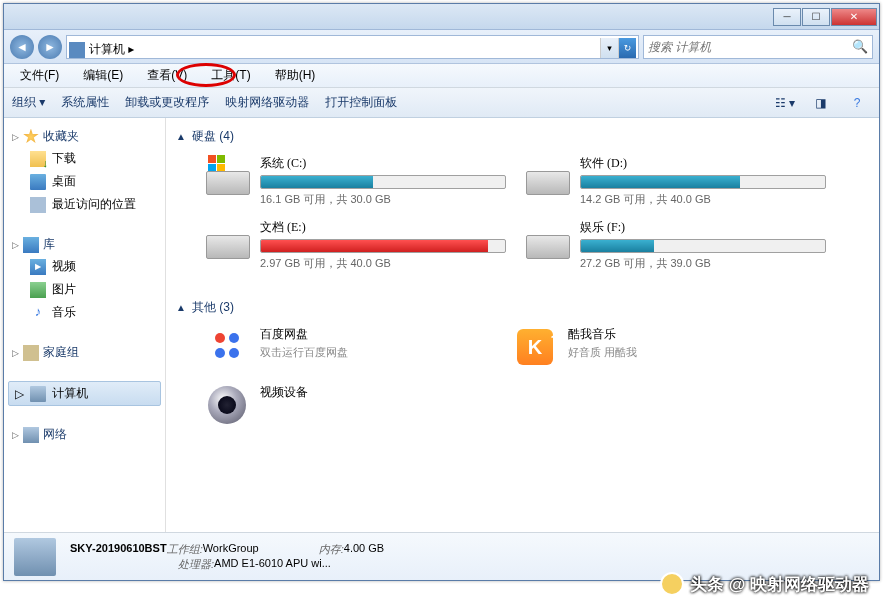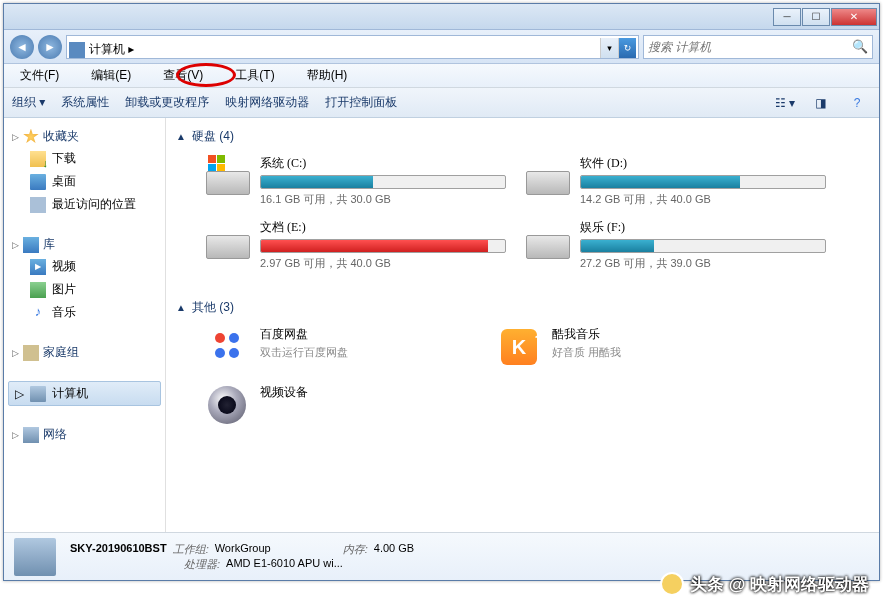--- a/index.html
+++ b/index.html
@@ -15,21 +15,21 @@
 .nav-circle { width: 24px; height: 24px; border-radius: 50%; background: radial-gradient(#8fb8e0,#4a7ab0); display: flex; align-items: center; justify-content: center; color: #fff; font-size: 12px; cursor: pointer; }
 .addressbar { flex: 1; height: 24px; border: 1px solid #a0b8d8; background: #fff; display: flex; align-items: flex-end; padding: 0 2px; }
 .addr-icon { width: 16px; height: 16px; background: #5a8ac0; margin-right: 4px; }
 .addr-text { flex: 1; font-size: 12px; }
 .addr-btn { width: 18px; height: 20px; background: linear-gradient(#e8f0fa,#d0e0f0); border-left: 1px solid #ccc; display: flex; align-items: center; justify-content: center; font-size: 9px; cursor: pointer; }
 .addr-btn.refresh { background: linear-gradient(#4a9ae0,#2a6ab0); color: #fff; }
 .searchbox { width: 230px; height: 24px; border: 1px solid #a0b8d8; background: #fff; display: flex; align-items: center; padding: 0 4px; }
 .searchbox input { border: none; flex: 1; font-size: 12px; color: #888; outline: none; font-style: italic; }
 .search-glass { width: 16px; height: 16px; color: #5a8ac0; font-size: 13px; }
 
-.menubar { height: 24px; background: linear-gradient(#f5f9fd,#e8f0fa); display: flex; align-items: center; padding: 0 8px; gap: 16px; border-bottom: 1px solid #d0d8e0; font-size: 12px; position: relative; }
+.menubar { height: 24px; background: linear-gradient(#f5f9fd,#e8f0fa); display: flex; align-items: center; padding: 0 8px; gap: 8px; border-bottom: 1px solid #d0d8e0; font-size: 12px; position: relative; }
 .menu-item { padding: 3px 8px; cursor: pointer; }
 .menu-highlight { position: absolute; border: 3px solid #d00; border-radius: 50%/50%; width: 60px; height: 24px; left: 172px; top: -1px; pointer-events: none; }
 
 .toolbar { height: 30px; background: linear-gradient(#f0f5fb,#e0eaf5); display: flex; align-items: center; padding: 0 8px; gap: 16px; border-bottom: 1px solid #c0d0e0; font-size: 12px; color: #1a3a6a; }
 .tool-item { display: flex; align-items: center; gap: 4px; cursor: pointer; }
 .tool-right { margin-left: auto; display: flex; gap: 8px; }
 .tool-icon-btn { width: 28px; height: 22px; border: 1px solid transparent; display: flex; align-items: center; justify-content: center; cursor: pointer; font-size: 12px; }
 
 .body { flex: 1; display: flex; overflow: hidden; }
 .sidebar { width: 162px; background: #fff; border-right: 1px solid #e0e0e0; padding: 8px 4px; overflow-y: auto; font-size: 12px; }
@@ -65,29 +65,29 @@
 .drive-icon { width: 44px; height: 40px; flex-shrink: 0; position: relative; }
 .drive-icon .disk { position:absolute; bottom:0; width:44px; height:24px; background: linear-gradient(#e8e8e8,#b8b8b8); border-radius: 2px; border: 1px solid #999; }
 .drive-icon .win { position:absolute; top:0; left:2px; width:18px; height:18px; }
 .drive-icon .winq { position:absolute; width:8px; height:8px; }
 .drive-info { flex: 1; }
 .drive-name { margin-bottom: 3px; font-family: Liberation Serif, serif; }
 .drive-bar { width: 100%; height: 14px; border: 1px solid #a0a0a0; border-radius: 2px; background: #f0f0f0; overflow: hidden; margin-bottom: 3px; }
 .drive-fill { height: 100%; }
 .drive-stat { color: #666; font-size: 11px; }
 
-.others { display: flex; flex-wrap: wrap; gap: 0 32px; margin-left: 30px; }
+.others { display: flex; flex-wrap: wrap; gap: 0 48px; margin-left: 30px; }
 .other-item { width: 260px; display: flex; gap: 12px; margin-bottom: 16px; cursor: pointer; }
 .other-icon { width: 42px; height: 42px; flex-shrink: 0; display: flex; align-items: center; justify-content: center; font-size: 28px; }
 .other-info .name { margin-bottom: 2px; }
 .other-info .sub { color: #888; font-size: 11px; }
 
 .statusbar { height: 48px; border-top: 1px solid #d0d8e0; background: linear-gradient(#f5f9fd,#e8f0fa); display: flex; align-items: center; padding: 4px 10px; font-size: 11px; gap: 14px; }
 .status-icon { width: 42px; height: 38px; background: linear-gradient(#b0c8e0,#7090b0); border-radius: 2px; }
-.status-text .row { display: flex; gap: 6px; }
+.status-text .row { display: flex; }
 .status-text .label { color: #666; font-style: italic; }
 
 .watermark { position: absolute; bottom: 6px; right: 14px; color: #fff; font-size: 17px; font-weight: bold; text-shadow: 0 0 3px #000, 0 0 3px #000; display: flex; align-items: center; gap: 6px; }
 .watermark .av { width: 24px; height: 24px; border-radius: 50%; background: #f5d060; border: 2px solid #fff; }
 </style>
 </head>
 <body>
 
 <div class="window">
 

